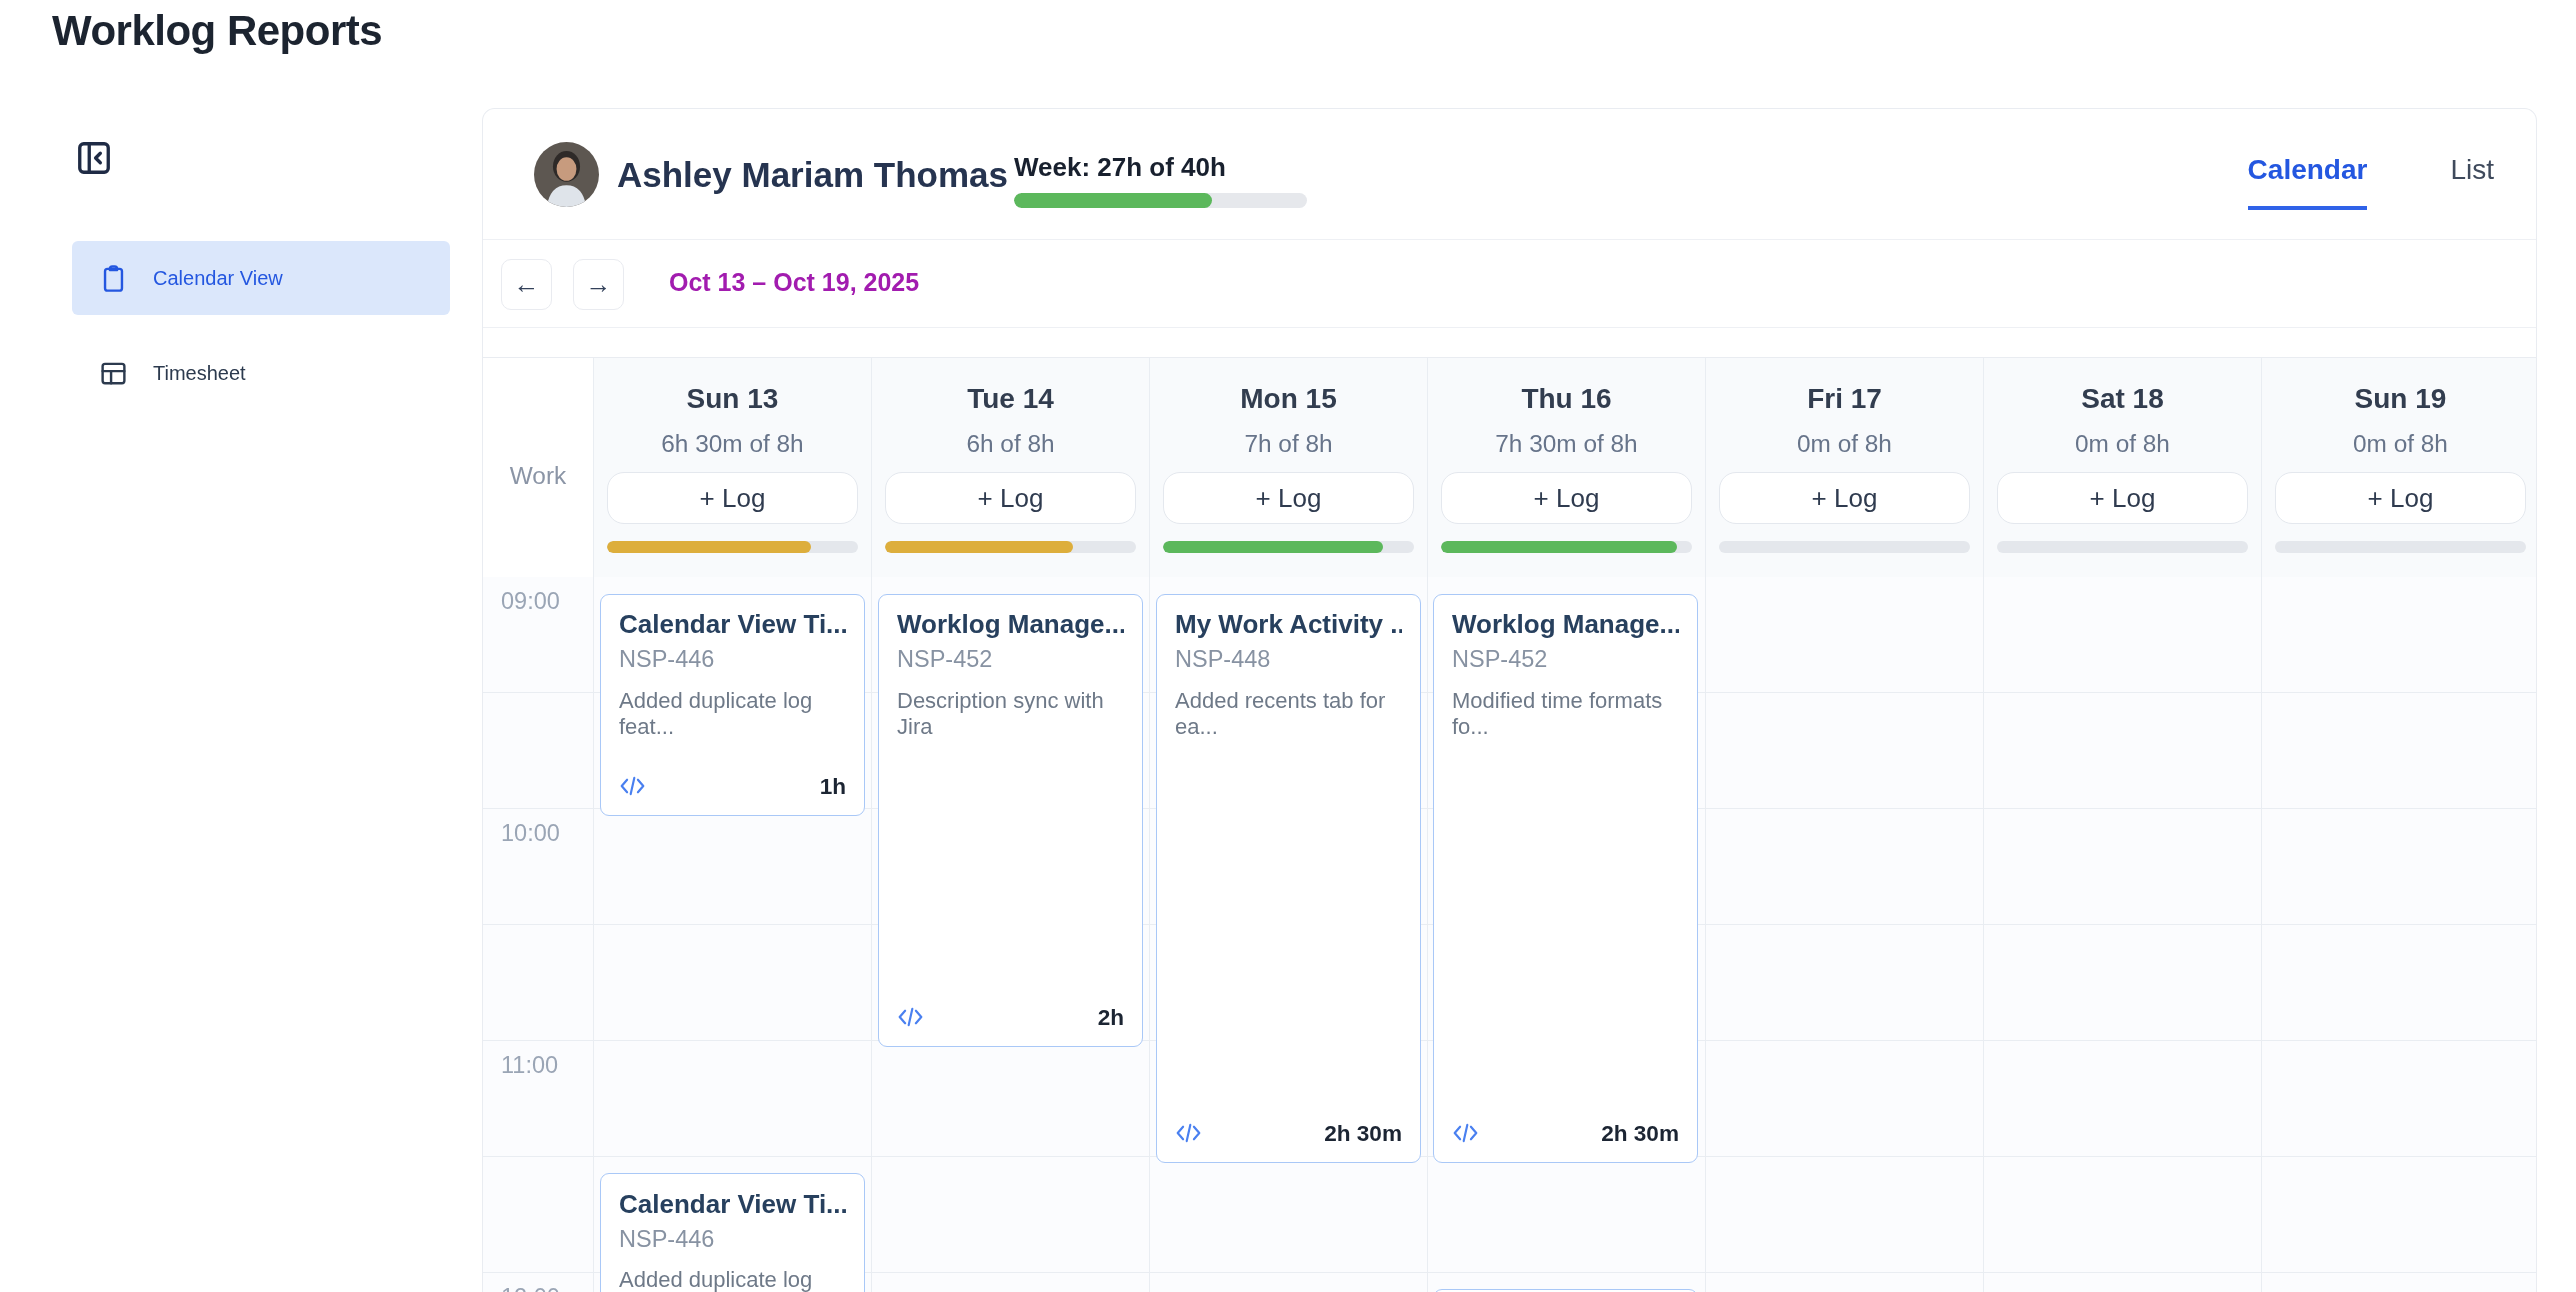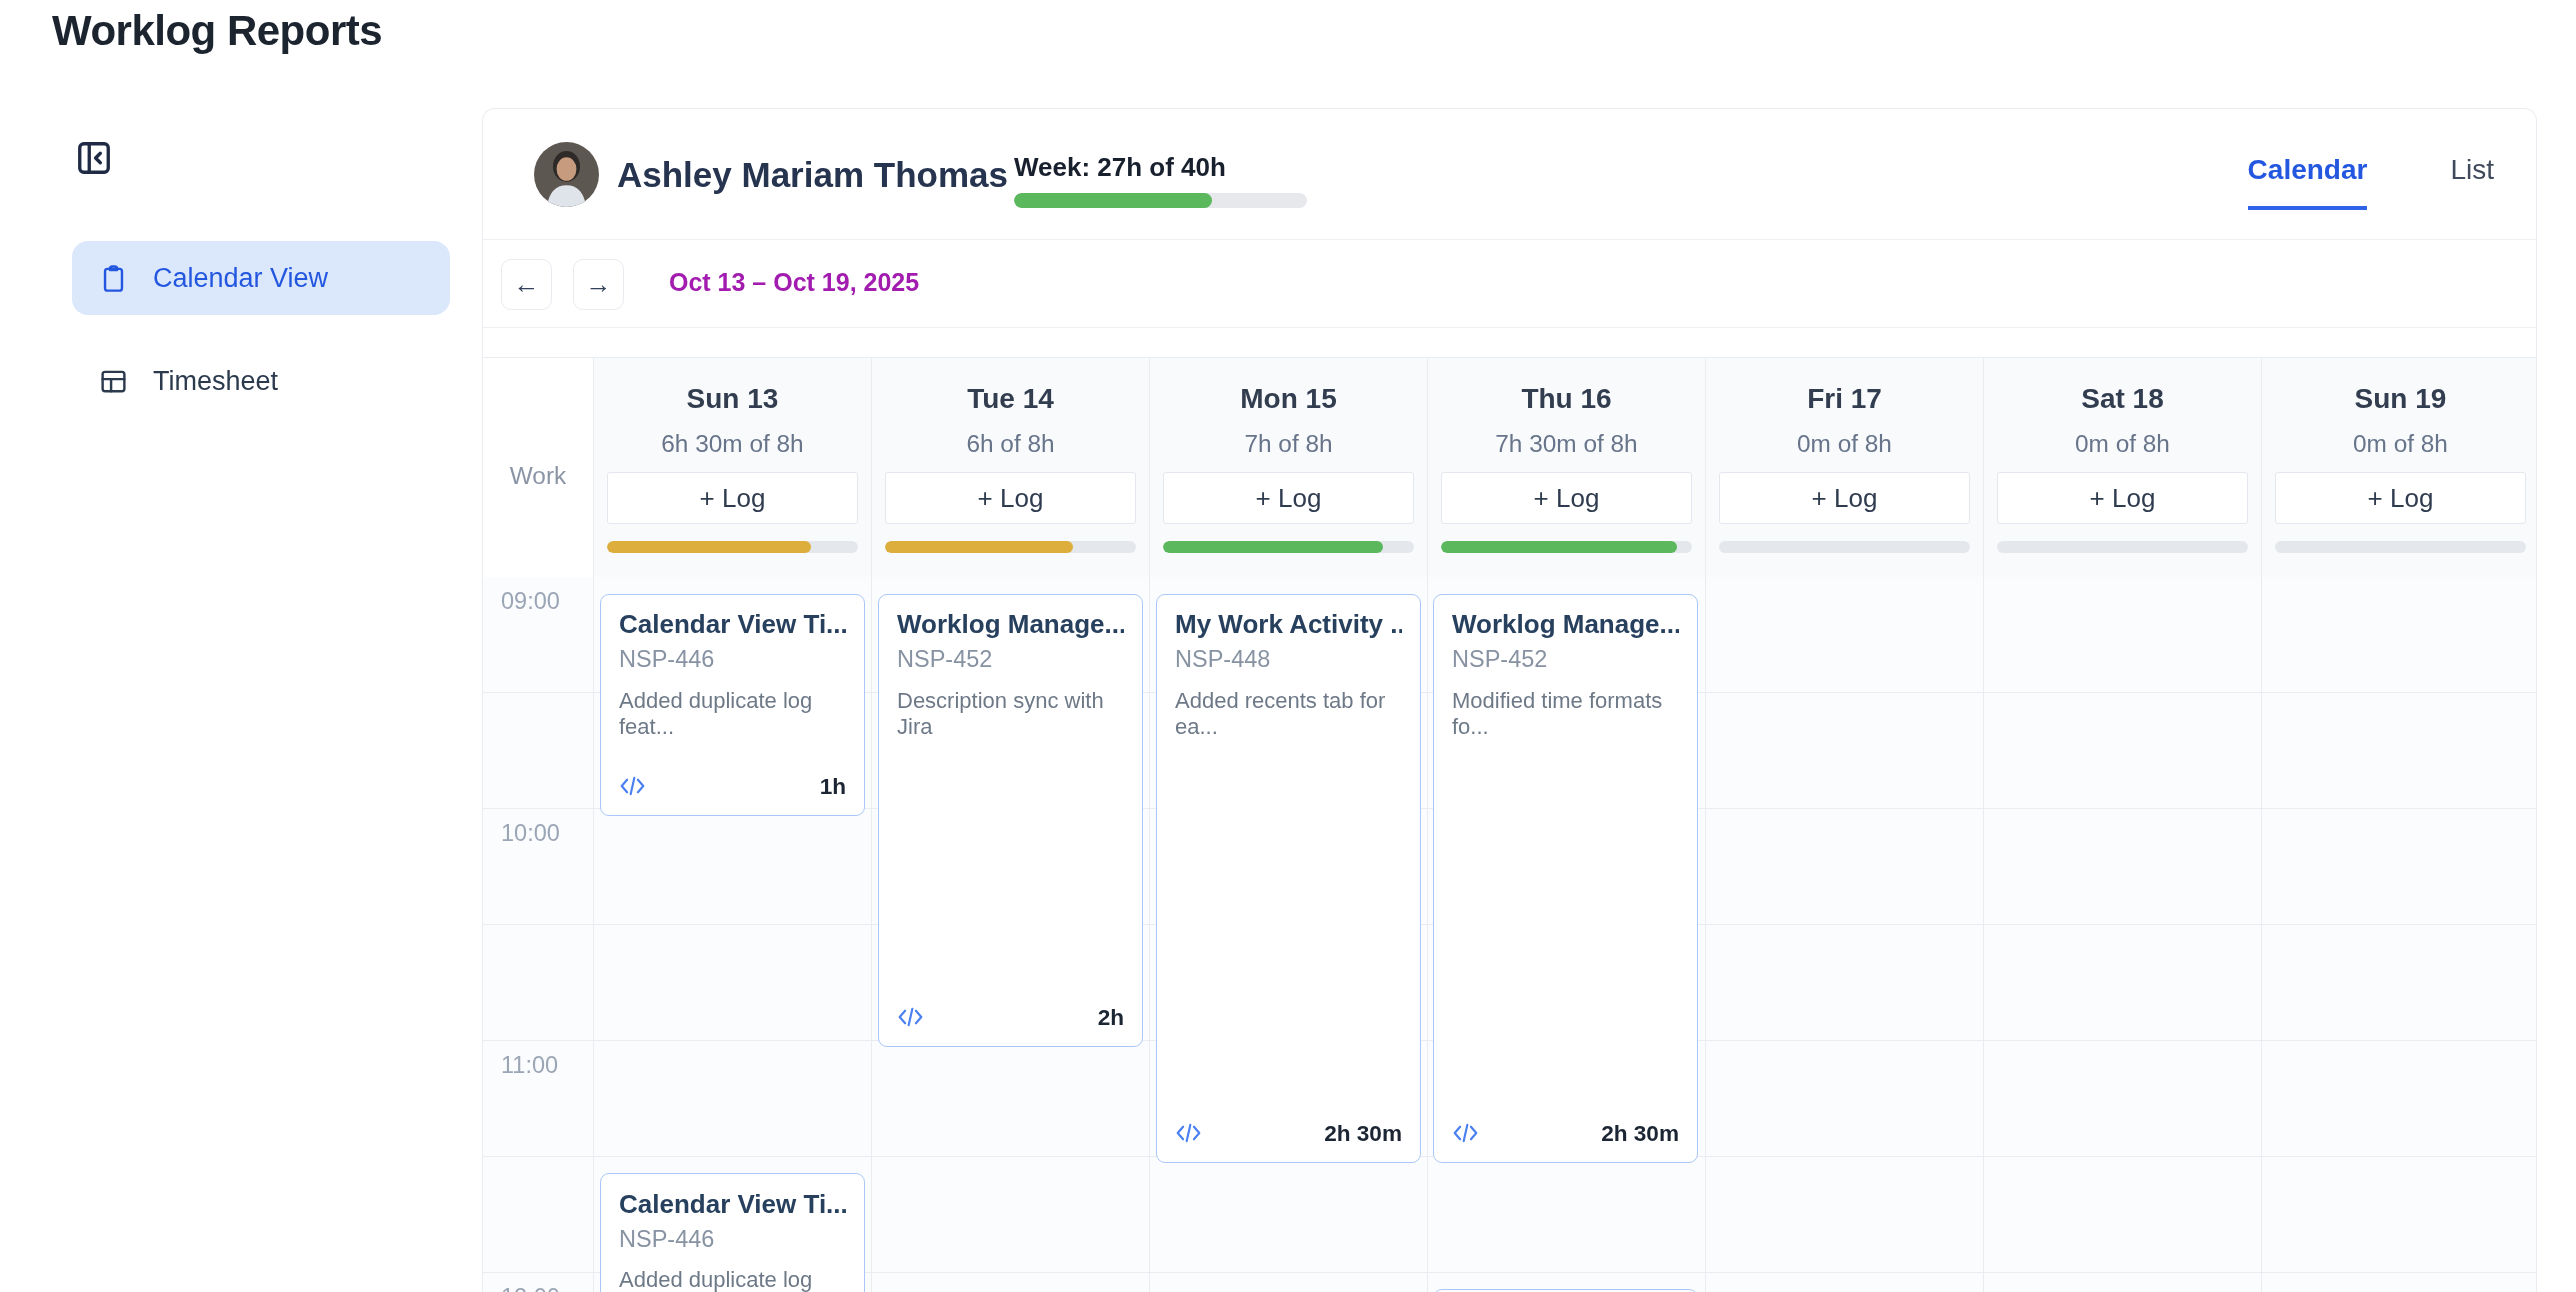--- a/index.html
+++ b/index.html
@@ -9,21 +9,21 @@
   
   .page-title { position:absolute; left:52px; top:7.2px; font-size:42px; font-weight:800;
     color:#1c2430; letter-spacing:-0.5px; }
 
   
   .collapse-btn { position:absolute; left:72px; top:138px; width:43px; height:43px;
     background:transparent; border:none; cursor:pointer; color:#1f2b45; }
   .collapse-btn svg { width:38px; height:38px; }
   .sidebar { position:absolute; left:72px; top:241px; width:378px; }
   .side-item { display:flex; align-items:center; gap:25px; height:74px; padding-left:27px;
-    border-radius:16px; margin-bottom:29px; font-size:27px; font-weight:500; color:#2c3a4e; cursor:pointer; }
+    border-radius:6px; margin-bottom:21px; font-size:20px; font-weight:500; color:#2c3a4e; cursor:pointer; }
   .side-item.active { background:#dbe7fb; color:#2457e0; }
   .side-icon { display:inline-flex; width:29px; height:29px; }
   .side-icon svg { width:29px; height:29px; }
 
   
   .panel { position:absolute; left:482px; top:108px; width:2055px; height:1185px;
     background:#fff; border:0.9px solid #e9ecf1; border-bottom:none;
     border-radius:12.7px 12.7px 0 0; overflow:hidden; }
 
   
@@ -54,21 +54,21 @@
   .cal-head { position:absolute; top:28px; left:0; right:0; height:220px; display:flex;
     border-top:0.9px solid #e9ecf1; }
   .time-head { position:relative; width:110px; background:#fff; flex:none; }
   .time-head-label { position:absolute; left:0; right:0; top:104px; text-align:center;
     font-size:24.4px; color:#8b95a6; }
   .day-head { position:relative; width:278px; flex:none; background:#f8fafc;
     border-left:0.9px solid #e9edf2; text-align:center; }
   .day-name { position:absolute; left:0; right:0; top:25px; font-size:28px; font-weight:700; color:#323d4f; }
   .day-hours { position:absolute; left:0; right:0; top:72px; font-size:24.4px; color:#67748a; }
   .log-btn { position:absolute; left:12.7px; right:12.7px; top:114px; height:52px; background:#fff;
-    border:1.4px solid #e4e8ee; border-radius:3px; font-size:26px; color:#2f3b4f; cursor:pointer;
+    border:1.4px solid #e4e8ee; border-radius:17px; font-size:26px; color:#2f3b4f; cursor:pointer;
     font-family:inherit; }
   .day-track { position:absolute; left:12.7px; right:12.7px; top:183px; height:11.8px;
     border-radius:6.3px; background:#e4e7ec; overflow:hidden; }
   .day-fill { height:100%; border-radius:6.3px; }
 
   
   .cal-grid { position:absolute; top:248px; left:0; right:0; bottom:0; background:#fbfcfe; }
   .g-col { position:absolute; top:0; bottom:0; }
   .g-cell { height:116px; border-bottom:0.9px solid #e9edf2; }
   .g-day { border-left:0.9px solid #e9edf2; }

